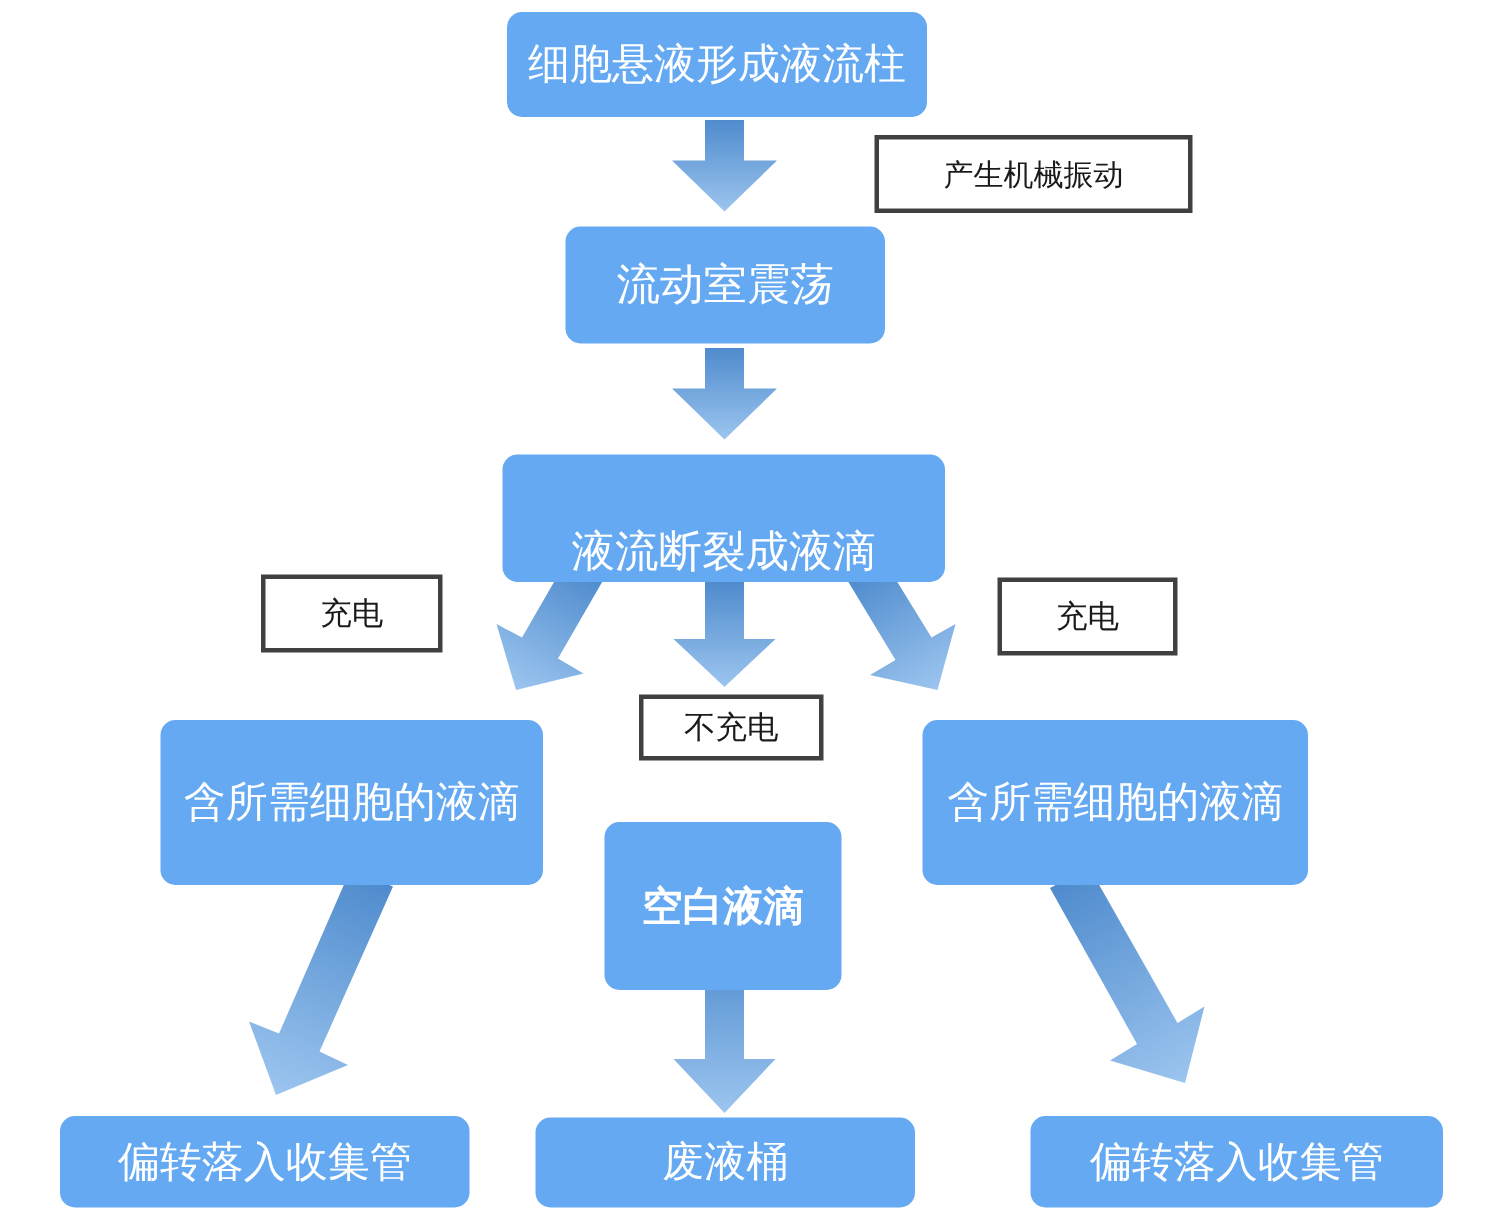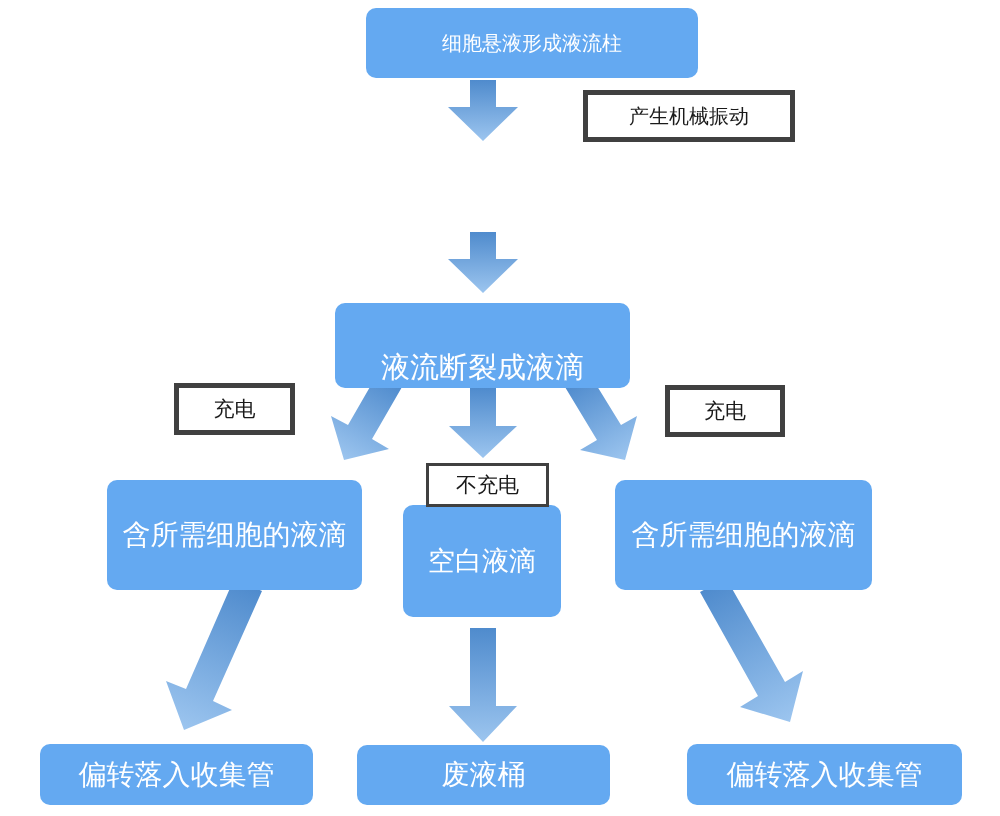--- a/index.html
+++ b/index.html
@@ -31,35 +31,35 @@
     align-items: center;
     justify-content: center;
     text-align: center;
     box-sizing: border-box;
   }
   .node .multiline { line-height: 37px; }
   .tag {
     position: absolute;
     z-index: 3;
     background: #ffffff;
-    border: 5px solid #404040;
+    border: 3px solid #404040;
     color: #1a1a1a;
     display: flex;
     align-items: center;
     justify-content: center;
     text-align: center;
     box-sizing: border-box;
     font-size: 21px;
   }
   
-  .n-top          { left: 338px; top:   8px; width: 332px; height: 70px;  font-size: 20px; margin-left: 28px; }
+  .n-top          { left: 338px; top:   8px; width: 280px; height: 70px;  font-size: 28px; }
   .n-chamber      { left: 377px; top: 151px; width: 213px; height: 78px;  font-size: 29px; }
   .n-break        { left: 335px; top: 303px; width: 295px; height: 85px;  font-size: 29px; align-items: flex-end; }
   .n-left-drop    { left: 107px; top: 480px; width: 255px; height: 110px; font-size: 28px; }
-  .n-mid-drop     { left: 403px; top: 505px; width: 158px; height: 112px; font-size: 27px; }
+  .n-mid-drop     { left: 403px; top: 548px; width: 158px; height: 112px; font-size: 27px; font-weight: bold; }
   .n-right-drop   { left: 615px; top: 480px; width: 257px; height: 110px; font-size: 28px; }
   .n-bottom-left  { left:  40px; top: 744px; width: 273px; height: 61px;  font-size: 28px; }
   .n-bottom-mid   { left: 357px; top: 745px; width: 253px; height: 60px;  font-size: 28px; }
   .n-bottom-right { left: 687px; top: 744px; width: 275px; height: 61px;  font-size: 28px; }
   
   .t-vibration    { left: 583px; top:  90px; width: 212px; height: 52px; font-size: 20px; }
   .t-charge-left  { left: 174px; top: 383px; width: 121px; height: 52px; }
   .t-charge-right { left: 665px; top: 385px; width: 120px; height: 52px; }
   .t-no-charge    { left: 426px; top: 463px; width: 123px; height: 44px; border-width: 3px; font-family: Liberation Serif, serif; }
 </style>
@@ -111,20 +111,23 @@
     <polygon fill="url(#g5)" points="565,387 597,440 580,450 625,460 637,416 621,425 589,373"></polygon>
     <polygon fill="url(#g6)" points="234,579 186,689 166,681 184,730 232,710 213,701 262,591"></polygon>
     <polygon fill="url(#g7)" points="496,628 496,706 517,706 483,742 449,706 470,706 470,628"></polygon>
     <polygon fill="url(#g8)" points="700,592 758,696 740,707 790,722 803,671 785,682 726,578"></polygon>
   </svg>
 
   <div class="node n-top">
     <span>细胞悬液形成液流柱</span>
   </div>
 
+  <div class="node n-chamber">
+    <span>流动室震荡</span>
+  </div>
 
   <div class="node n-break">
     <span>液流断裂成液滴</span>
   </div>
 
   <div class="node n-left-drop">
     <span>含所需细胞的液滴</span>
   </div>
 
   <div class="node n-mid-drop">

